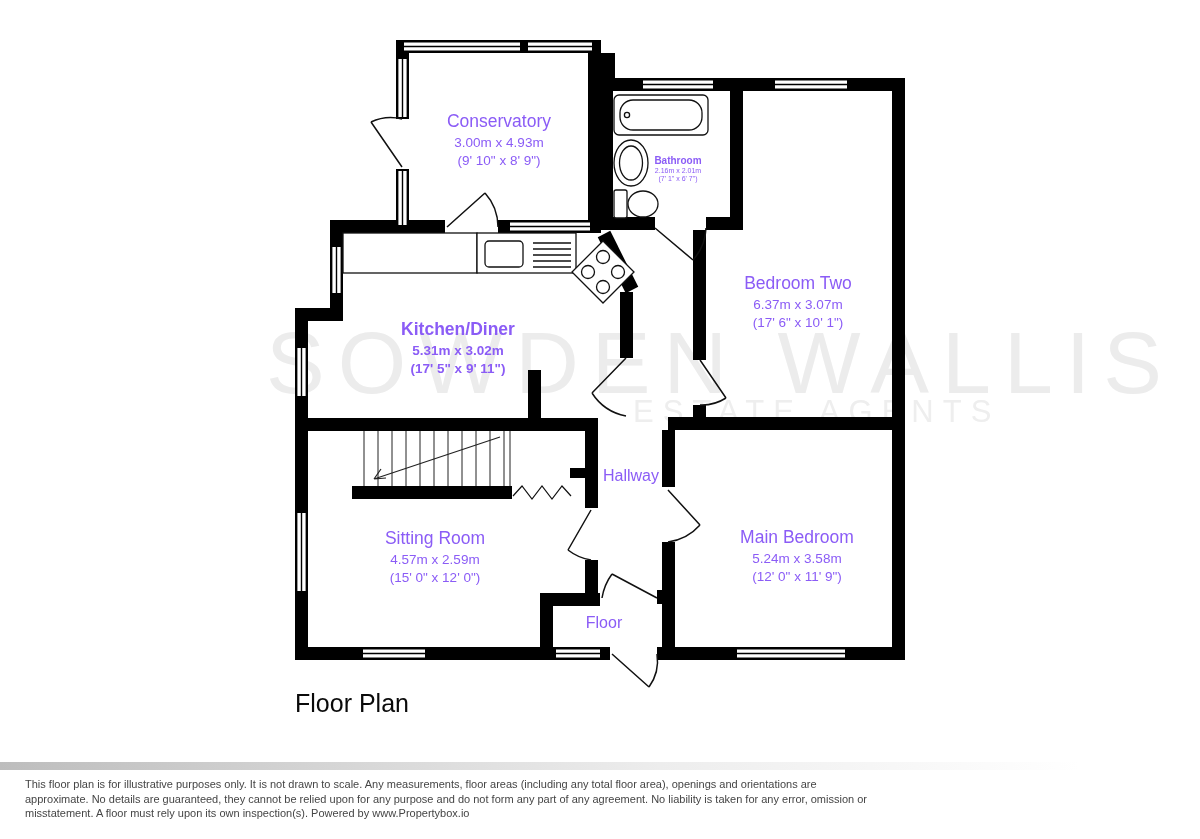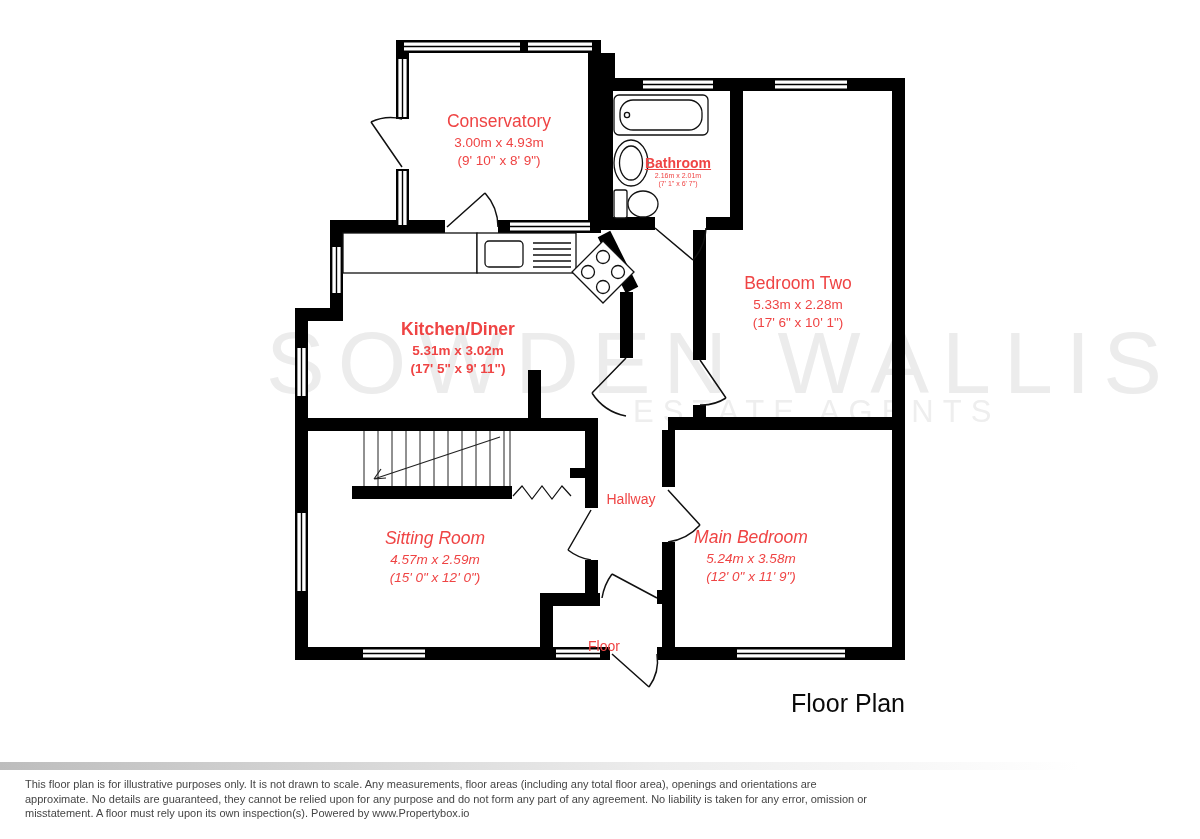--- a/index.html
+++ b/index.html
@@ -6,28 +6,28 @@
   #page{position:relative;width:1200px;height:839px;background:#fff;overflow:hidden;
         font-family:"Liberation Sans",sans-serif;}
   
   .wm1{position:absolute;left:266px;top:312px;font-size:88px;letter-spacing:13px;
        color:#ececec;white-space:nowrap;z-index:0;font-weight:400;}
   .wm2{position:absolute;left:633px;top:394px;font-size:31px;letter-spacing:9px;
        color:#eeeeee;white-space:nowrap;z-index:0;font-weight:400;}
   
   #plan-svg{position:absolute;left:0;top:0;z-index:1;}
   
-  .room-label{position:absolute;z-index:2;text-align:center;color:#ef4444;line-height:1.35;}
+  .room-label{position:absolute;z-index:2;text-align:center;color:#8b5cf6;line-height:1.35;}
   .rname{font-size:17.5px;}
   .rdim{font-size:13.5px;}
-  .small-label .rname{font-size:14px;font-weight:bold;line-height:1.2;text-decoration:underline;}
+  .small-label .rname{font-size:10px;font-weight:bold;line-height:1.2;}
   .small-label .rdim{font-size:7px;line-height:1.2;}
-  .solo .rname{font-size:14px;margin-top:25px;}
-  
-  #plan-title{position:absolute;left:295px;top:689px;width:610px;text-align:right;
+  .solo .rname{font-size:16px;}
+  
+  #plan-title{position:absolute;left:295px;top:689px;width:610px;text-align:left;
               font-size:25px;color:#0a0a0a;z-index:2;}
   
   #footer-divider{position:absolute;left:0;top:762px;width:1200px;height:8px;z-index:2;
      background:linear-gradient(to right,#bdbdbd,#ededed 55%,#ffffff 90%);}
   #disclaimer{position:absolute;left:25px;top:777px;z-index:2;color:#454545;
      font-size:11px;line-height:14.6px;white-space:nowrap;}
 </style>
 </head>
 <body>
 
@@ -192,41 +192,41 @@
   </div>
 
   <div class="room-label small-label" style="left:636px;top:155px;width:84px;">
     <div class="rname">Bathroom</div>
     <div class="rdim">2.16m x 2.01m</div>
     <div class="rdim">(7' 1" x 6' 7")</div>
   </div>
 
   <div class="room-label" style="left:698px;top:272px;width:200px;">
     <div class="rname">Bedroom Two</div>
-    <div class="rdim">5.33m x 2.28m</div>
+    <div class="rdim">6.37m x 3.07m</div>
     <div class="rdim">(17' 6" x 10' 1")</div>
   </div>
 
   <div class="room-label" style="left:358px;top:318px;width:200px;font-weight:bold;">
     <div class="rname">Kitchen/Diner</div>
     <div class="rdim">5.31m x 3.02m</div>
     <div class="rdim">(17' 5" x 9' 11")</div>
   </div>
 
   <div class="room-label solo" style="left:581px;top:465px;width:100px;">
     <div class="rname">Hallway</div>
   </div>
 
-  <div class="room-label" style="left:335px;top:527px;width:200px;font-style:italic;">
+  <div class="room-label" style="left:335px;top:527px;width:200px;">
     <div class="rname">Sitting Room</div>
     <div class="rdim">4.57m x 2.59m</div>
     <div class="rdim">(15' 0" x 12' 0")</div>
   </div>
 
-  <div class="room-label" style="left:651px;top:526px;width:200px;font-style:italic;">
+  <div class="room-label" style="left:697px;top:526px;width:200px;">
     <div class="rname">Main Bedroom</div>
     <div class="rdim">5.24m x 3.58m</div>
     <div class="rdim">(12' 0" x 11' 9")</div>
   </div>
 
   <div class="room-label solo" style="left:554px;top:612px;width:100px;">
     <div class="rname">Floor</div>
   </div>
 
   <div id="plan-title">Floor Plan</div>

